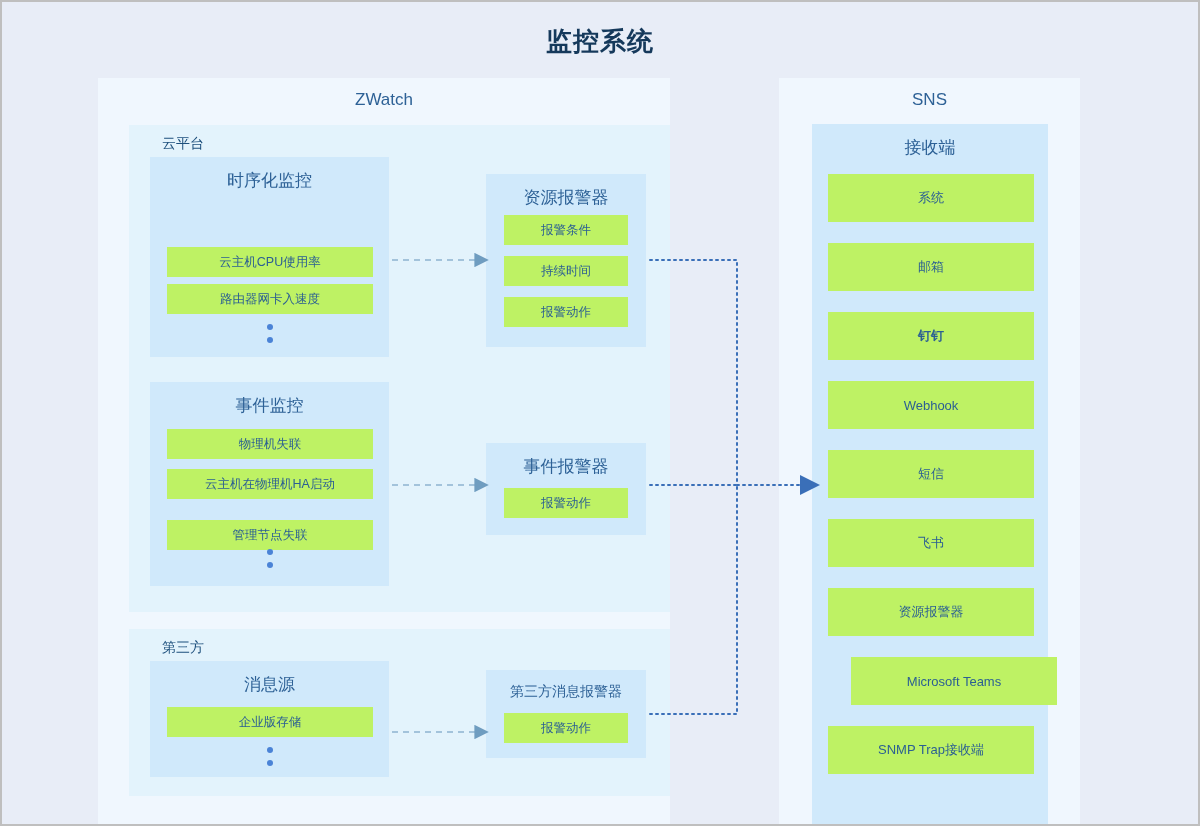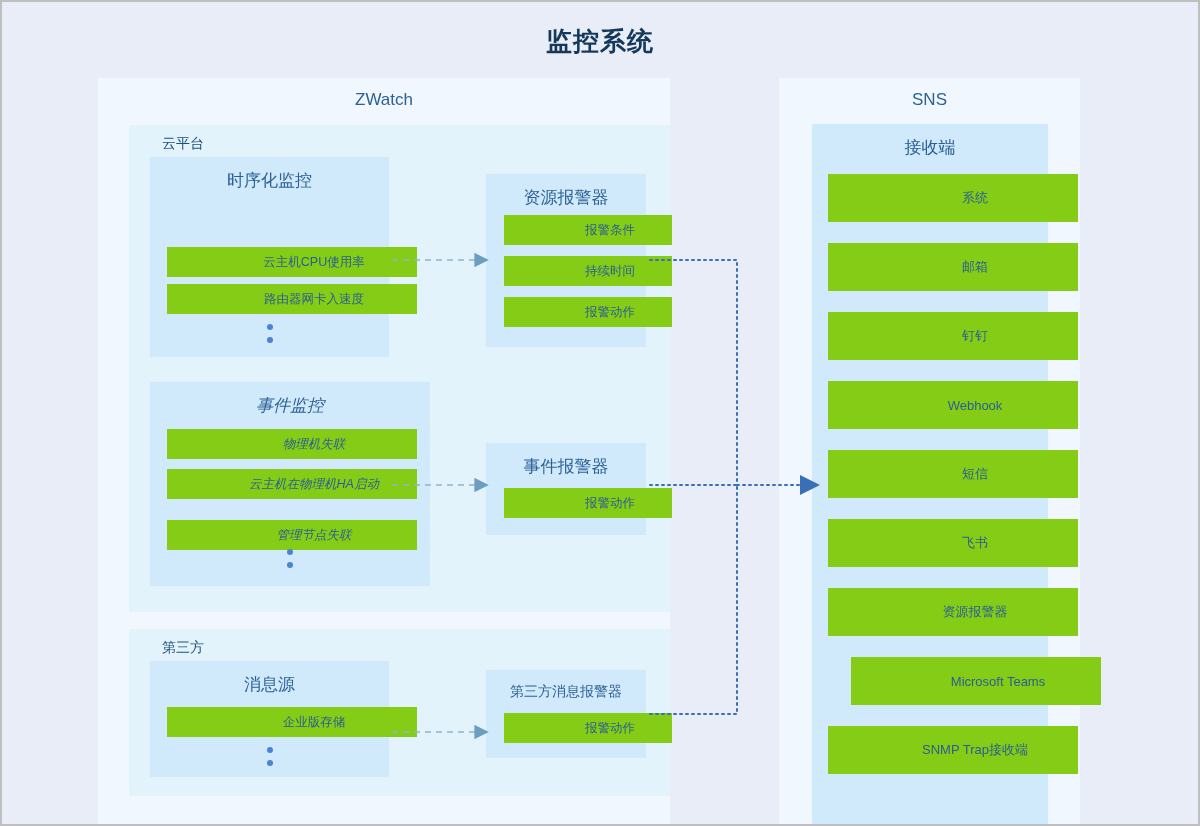--- a/index.html
+++ b/index.html
@@ -38,25 +38,24 @@
   
   .card{position:absolute;background:#d0e9fb;}
   .card-title{
     position:absolute;top:12px;left:0;width:100%;
     text-align:center;font-size:17px;color:#2d6196;
   }
   .card-title.sm{font-size:14px;top:13px;}
 
   
   .item{
-    position:absolute;background:#84cc16;
+    position:absolute;background:#bef264;
     display:flex;align-items:center;justify-content:center;
     font-size:12.5px;color:#2b5f93;
     text-align:center;
-    padding-left:44px;
   }
   .item.sns{font-size:13px;}
 
   .dots{position:absolute;width:100%;left:0;text-align:center;}
   .dot{
     display:block;width:6px;height:6px;border-radius:50%;
     background:#4a83d6;margin:0 auto 7px auto;
   }
 
   svg.lines{position:absolute;left:0;top:0;width:1196px;height:822px;pointer-events:none;}
@@ -79,21 +78,21 @@
   <div class="card" style="left:148px;top:155px;width:239px;height:200px;">
     <div class="card-title">时序化监控</div>
     <div class="item" style="left:17px;top:47px;width:206px;height:30px;margin-top:43px;">云主机CPU使用率</div>
     <div class="item" style="left:17px;top:127px;width:206px;height:30px;">路由器网卡入速度</div>
     <div class="dots" style="top:167px;">
       <span class="dot"></span>
       <span class="dot"></span>
     </div>
   </div>
 
-  <div class="card" style="left:148px;top:380px;width:280px;height:204px;font-style:italic;">
+  <div class="card" style="left:148px;top:380px;width:239px;height:204px;">
     <div class="card-title">事件监控</div>
     <div class="item" style="left:17px;top:47px;width:206px;height:30px;">物理机失联</div>
     <div class="item" style="left:17px;top:87px;width:206px;height:30px;">云主机在物理机HA启动</div>
     <div class="item" style="left:17px;top:138px;width:206px;height:30px;">管理节点失联</div>
     <div class="dots" style="top:167px;">
       <span class="dot"></span>
       <span class="dot"></span>
     </div>
   </div>
 
@@ -128,21 +127,21 @@
   </div>
 
   <div class="panel" style="left:777px;top:76px;width:301px;height:746px;">
     <div class="panel-title">SNS</div>
   </div>
 
   <div class="card" style="left:810px;top:122px;width:236px;height:700px;">
     <div class="card-title">接收端</div>
     <div class="item sns" style="left:16px;top:50px;width:206px;height:48px;">系统</div>
     <div class="item sns" style="left:16px;top:119px;width:206px;height:48px;">邮箱</div>
-    <div class="item sns" style="left:16px;top:188px;width:206px;height:48px;">钉钉</div>
+    <div class="item sns" style="left:16px;top:188px;width:206px;height:48px;font-weight:bold;">钉钉</div>
     <div class="item sns" style="left:16px;top:257px;width:206px;height:48px;">Webhook</div>
     <div class="item sns" style="left:16px;top:326px;width:206px;height:48px;">短信</div>
     <div class="item sns" style="left:16px;top:395px;width:206px;height:48px;">飞书</div>
     <div class="item sns" style="left:16px;top:464px;width:206px;height:48px;">资源报警器</div>
     <div class="item sns" style="left:16px;top:533px;width:206px;height:48px;margin-left:23px;">Microsoft Teams</div>
     <div class="item sns" style="left:16px;top:602px;width:206px;height:48px;">SNMP Trap接收端</div>
   </div>
 
   <svg class="lines">
     <defs>

